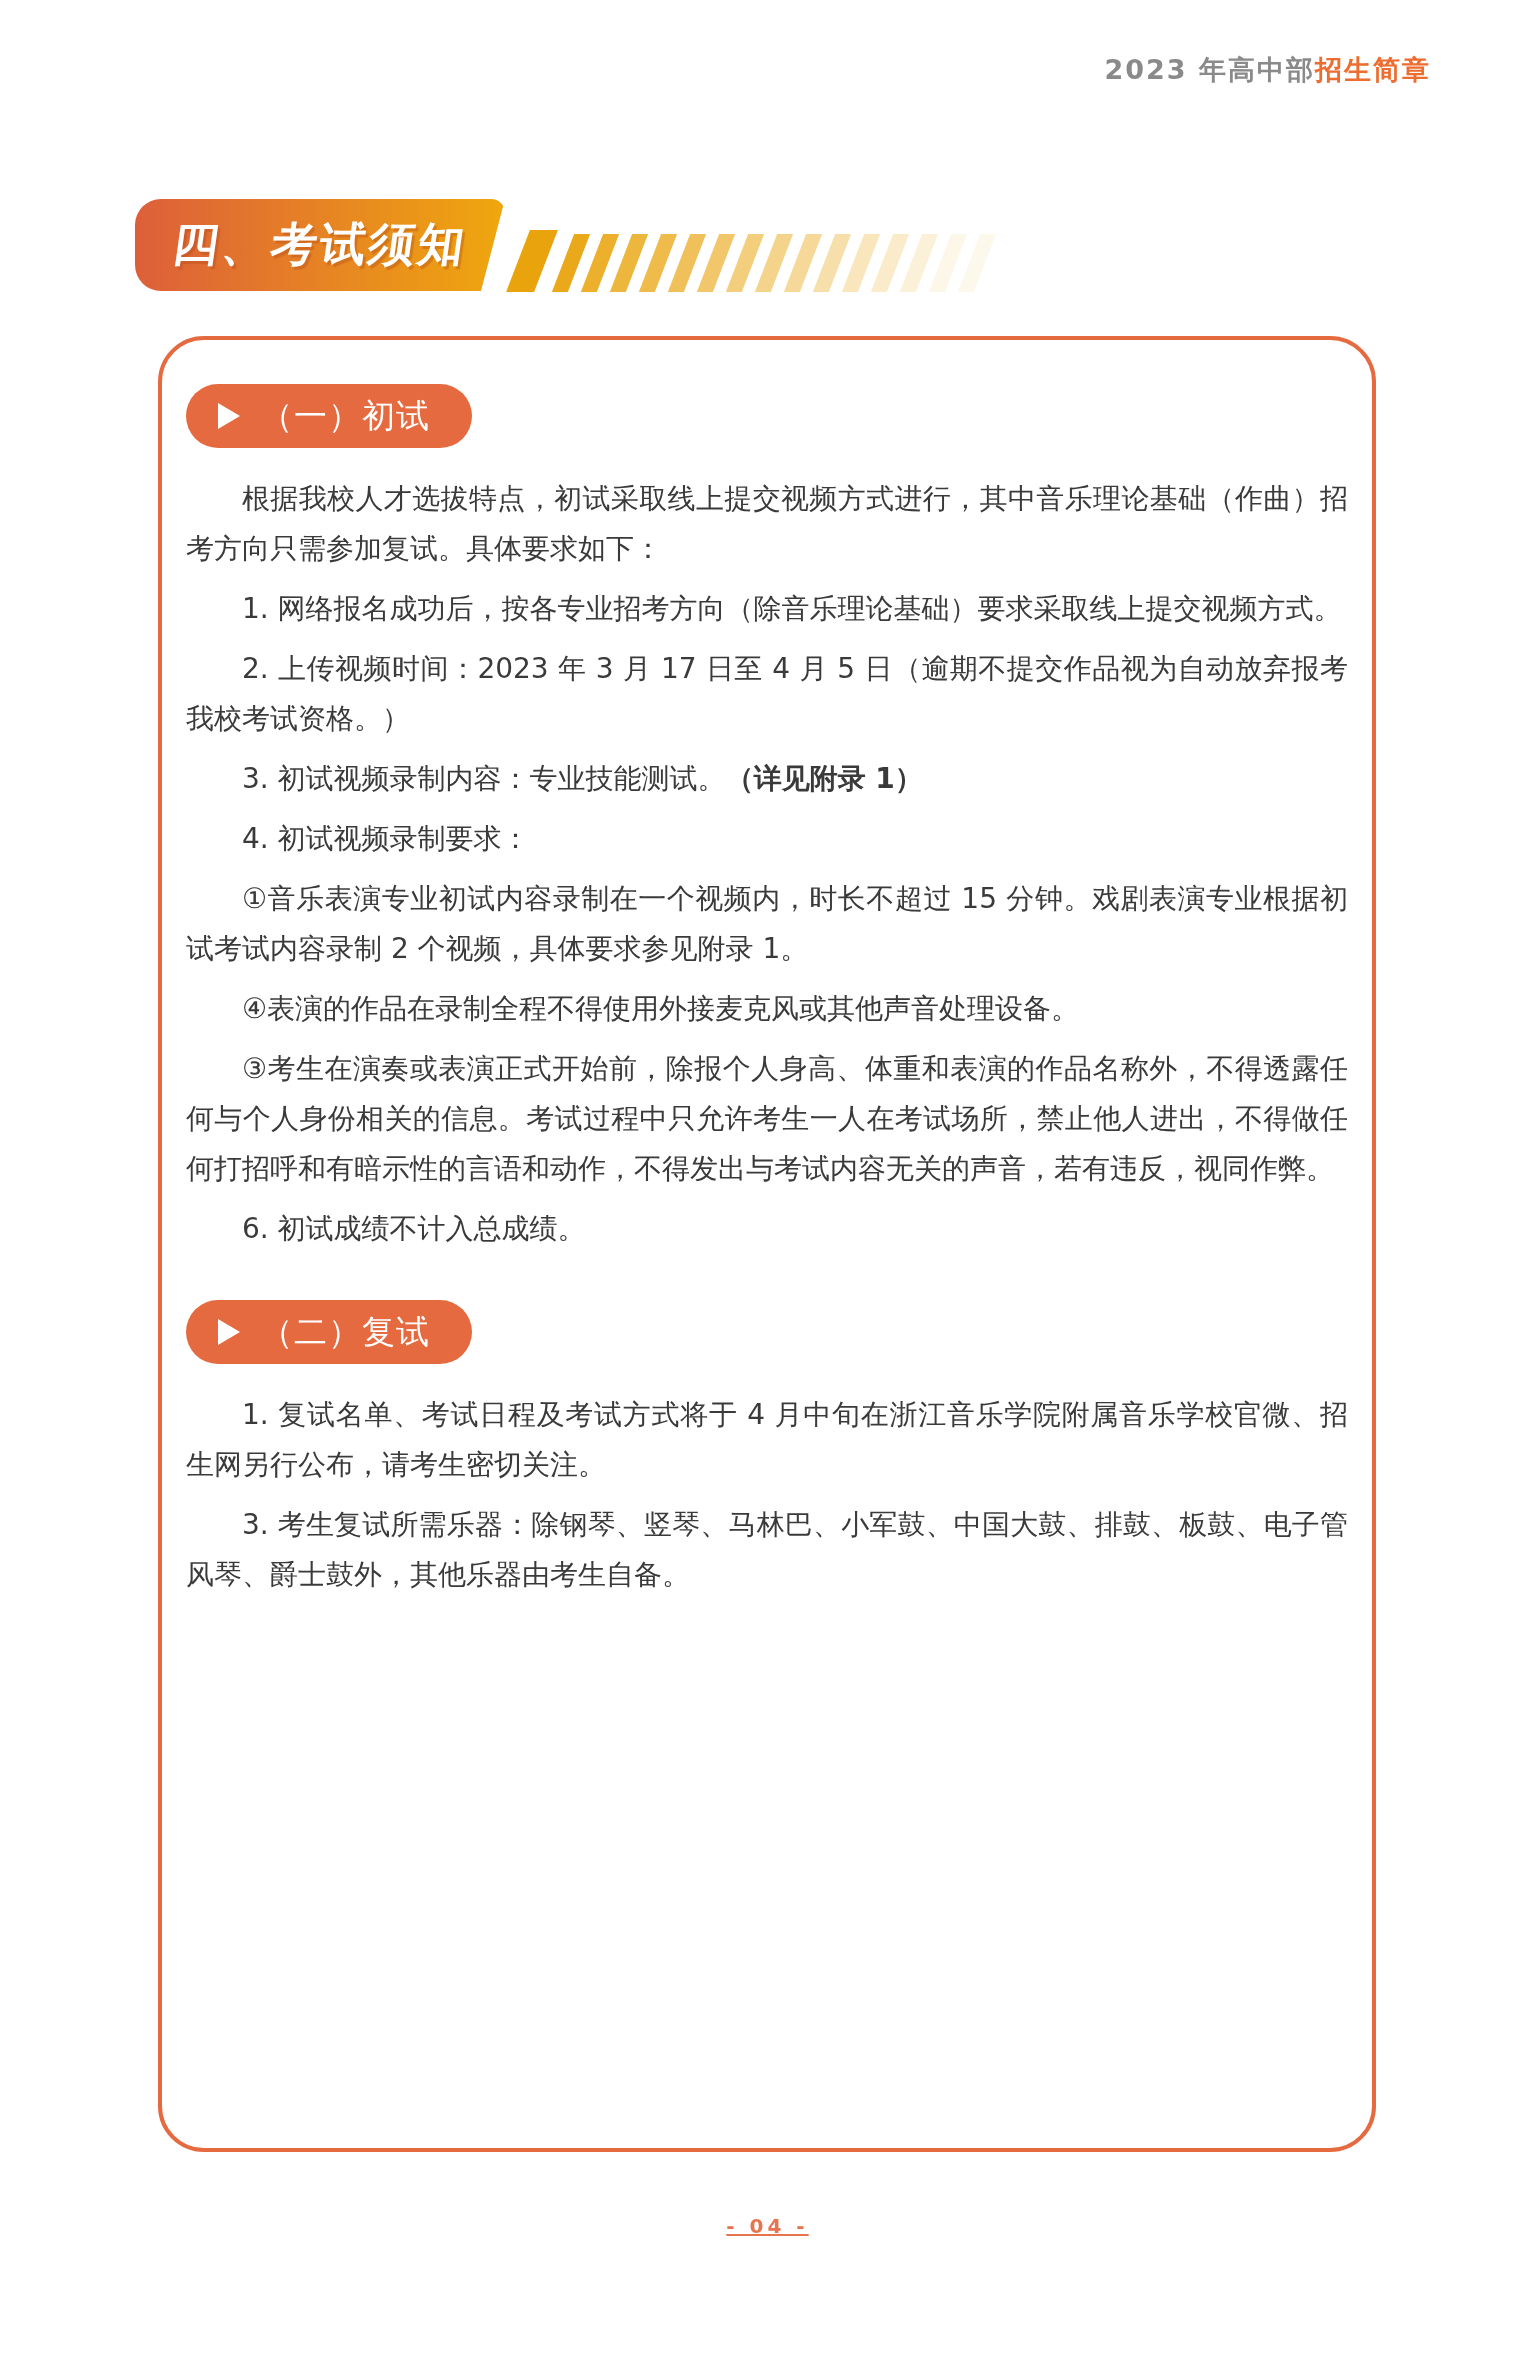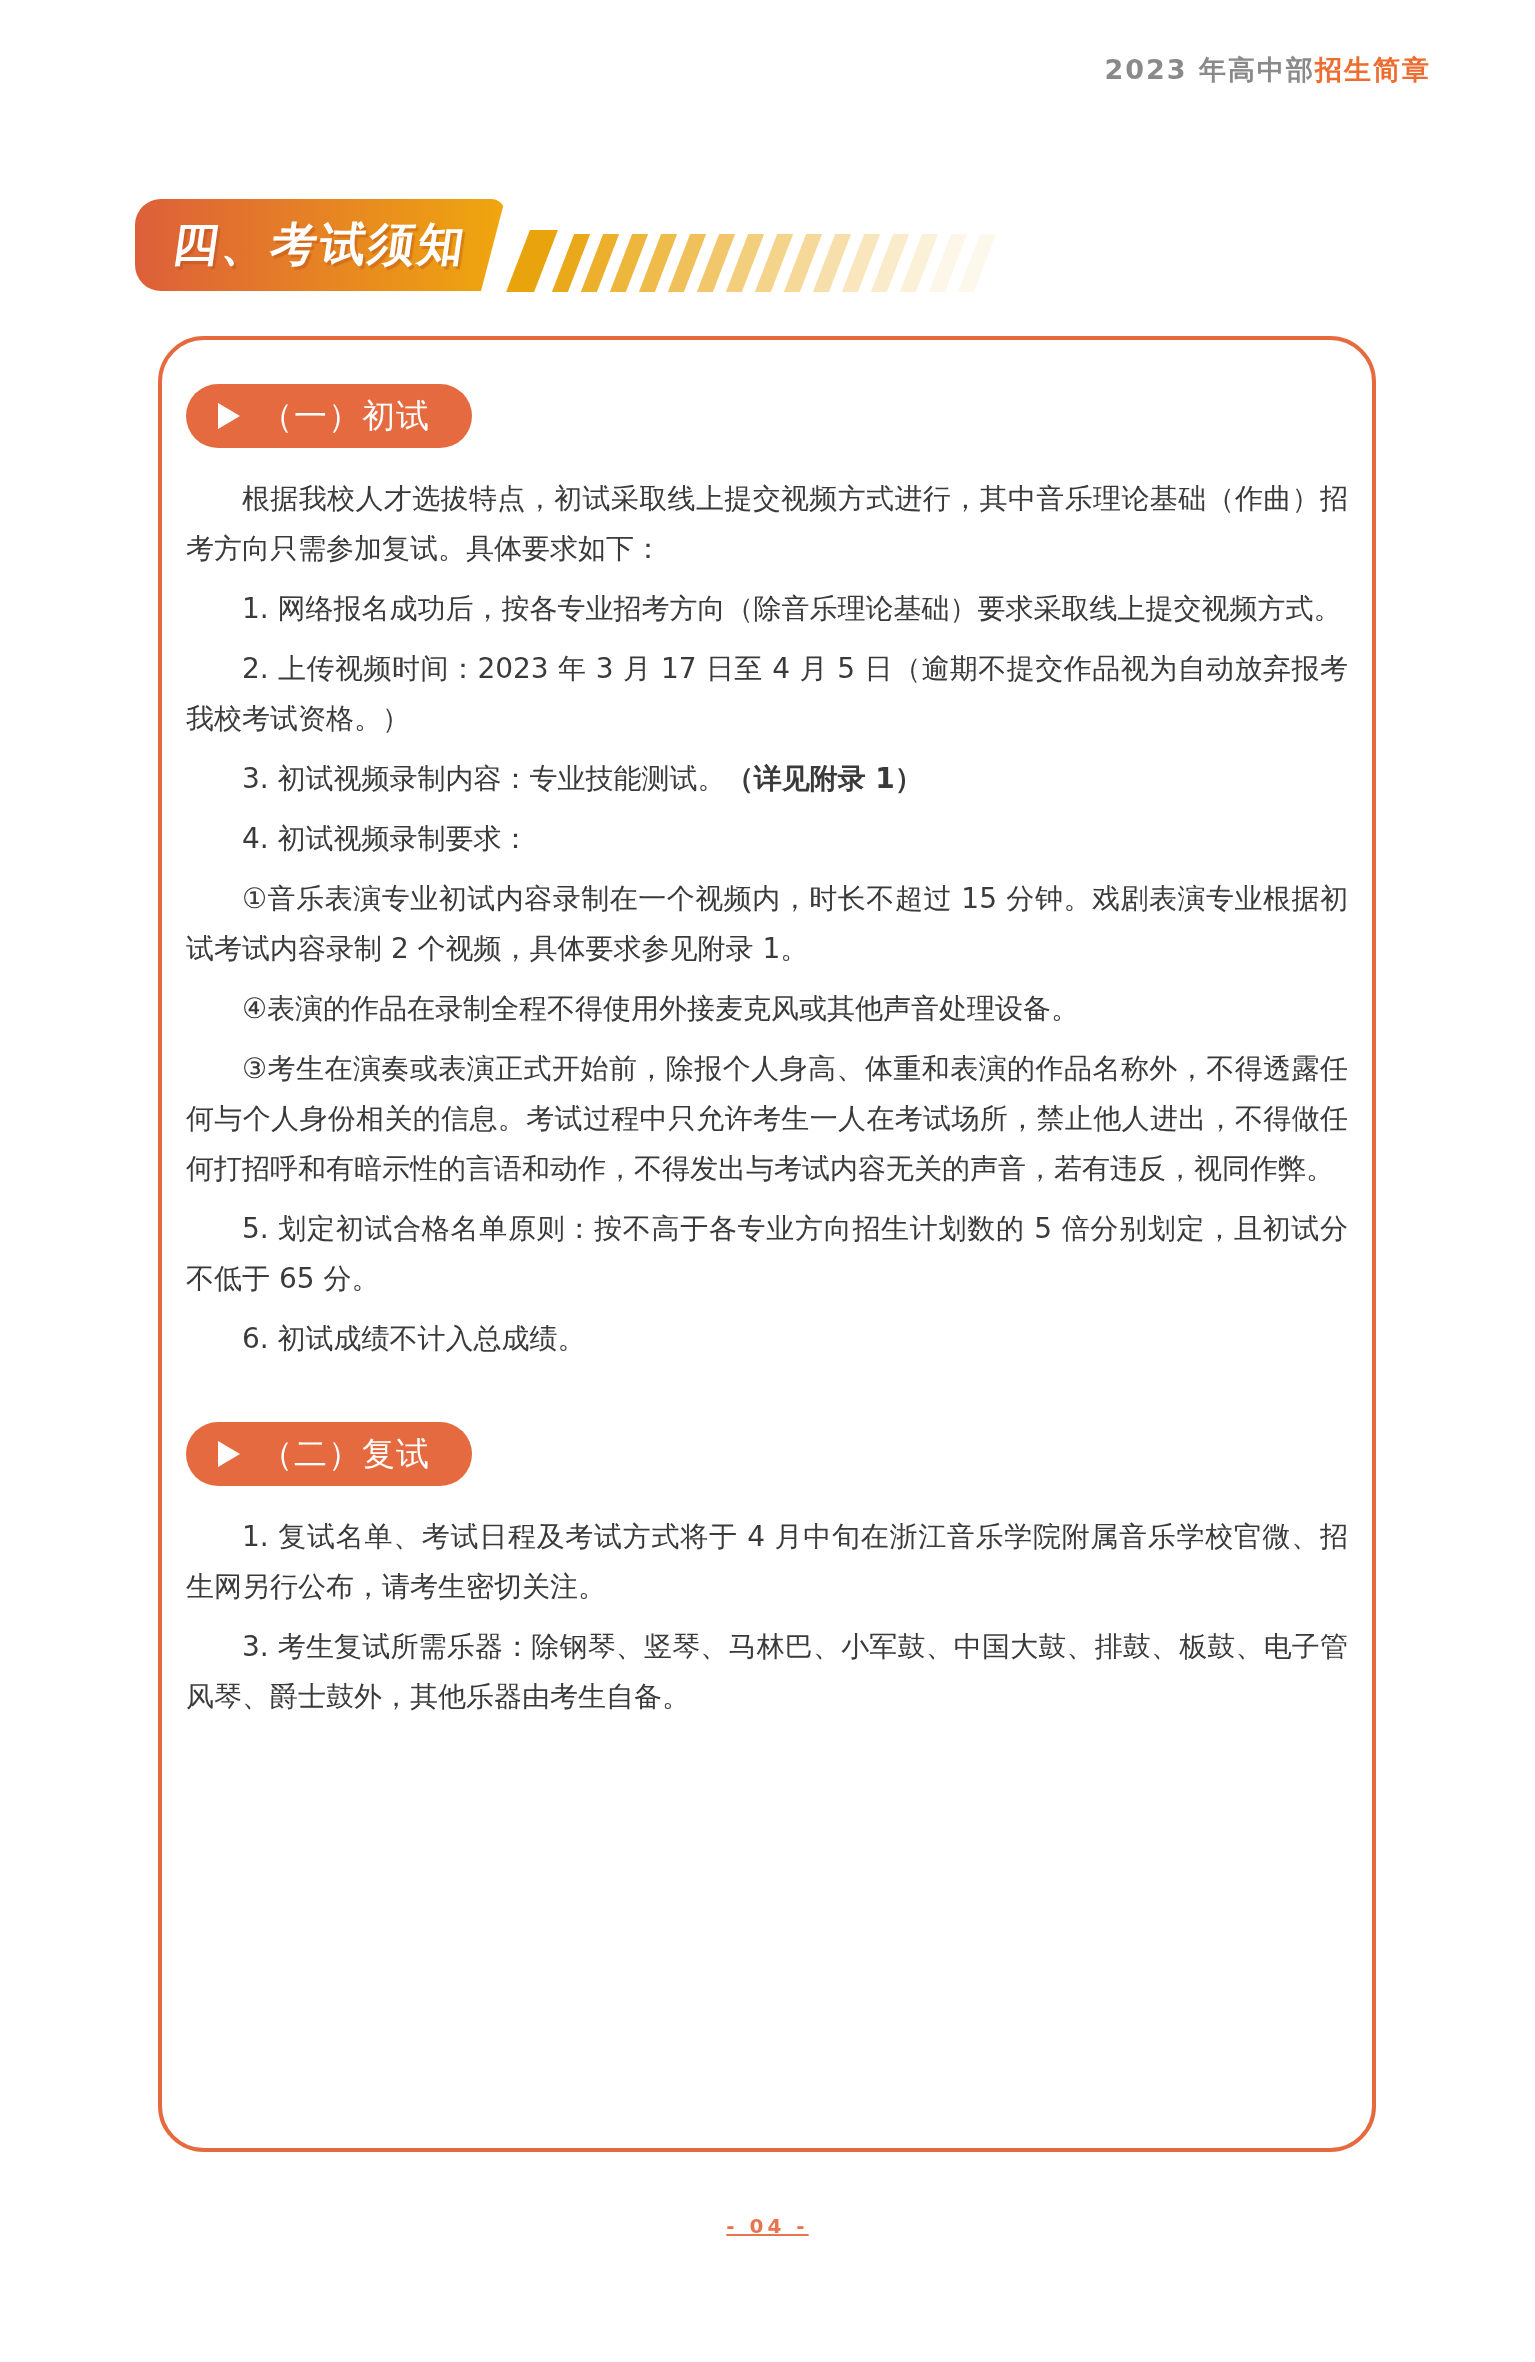--- a/index.html
+++ b/index.html
@@ -64,21 +64,21 @@
     background: var(--accent); color: #fff;
     height: 64px; border-radius: 34px; padding: 0 42px 0 32px;
     font-size: 33px; font-weight: 500; letter-spacing: 1px;
   }
   .badge .tri {
     width: 0; height: 0;
     border-left: 22px solid #fff;
     border-top: 13px solid transparent;
     border-bottom: 13px solid transparent;
   }
-  .badge.second { margin-top: 48px; }
+  .badge.second { margin-top: 36px; }
   .paras { margin-top: 26px; }
   p.para {
     margin: 0 0 10px 0;
     font-size: 28px; line-height: 50px;
     color: var(--body-text);
     text-align: justify; text-indent: 2em;
   }
   p.para .b { font-weight: bold; }
 
   .page-number {
@@ -124,21 +124,20 @@
   </div>
   <div class="paras">
       <p class="para"><span>根据我校人才选拔特点，初试采取线上提交视频方式进行，其中音乐理论基础（作曲）招考方向只需参加复试。具体要求如下：</span></p>
       <p class="para"><span>1. 网络报名成功后，按各专业招考方向（除音乐理论基础）要求采取线上提交视频方式。</span></p>
       <p class="para"><span>2. 上传视频时间：2023 年 3 月 17 日至 4 月 5 日（逾期不提交作品视为自动放弃报考我校考试资格。）</span></p>
       <p class="para"><span>3. 初试视频录制内容：专业技能测试。</span><span class="b">（详见附录 1）</span></p>
       <p class="para"><span>4. 初试视频录制要求：</span></p>
       <p class="para"><span>①音乐表演专业初试内容录制在一个视频内，时长不超过 15 分钟。戏剧表演专业根据初试考试内容录制 2 个视频，具体要求参见附录 1。</span></p>
       <p class="para"><span>④表演的作品在录制全程不得使用外接麦克风或其他声音处理设备。</span></p>
       <p class="para"><span>③考生在演奏或表演正式开始前，除报个人身高、体重和表演的作品名称外，不得透露任何与个人身份相关的信息。考试过程中只允许考生一人在考试场所，禁止他人进出，不得做任何打招呼和有暗示性的言语和动作，不得发出与考试内容无关的声音，若有违反，视同作弊。</span></p>
-      <p class="para"><span>5. 划定初试合格名单原则：按不高于各专业方向招生计划数的 5 倍分别划定，且初试分不低于 65 分。</span></p>
       <p class="para"><span>6. 初试成绩不计入总成绩。</span></p>
     </div>
 
   <div class="badge second">
     <span class="tri"></span>
     <span>（二）复试</span>
   </div>
   <div class="paras">
       <p class="para"><span>1. 复试名单、考试日程及考试方式将于 4 月中旬在浙江音乐学院附属音乐学校官微、招生网另行公布，请考生密切关注。</span></p>
       <p class="para"><span>3. 考生复试所需乐器：除钢琴、竖琴、马林巴、小军鼓、中国大鼓、排鼓、板鼓、电子管风琴、爵士鼓外，其他乐器由考生自备。</span></p>

